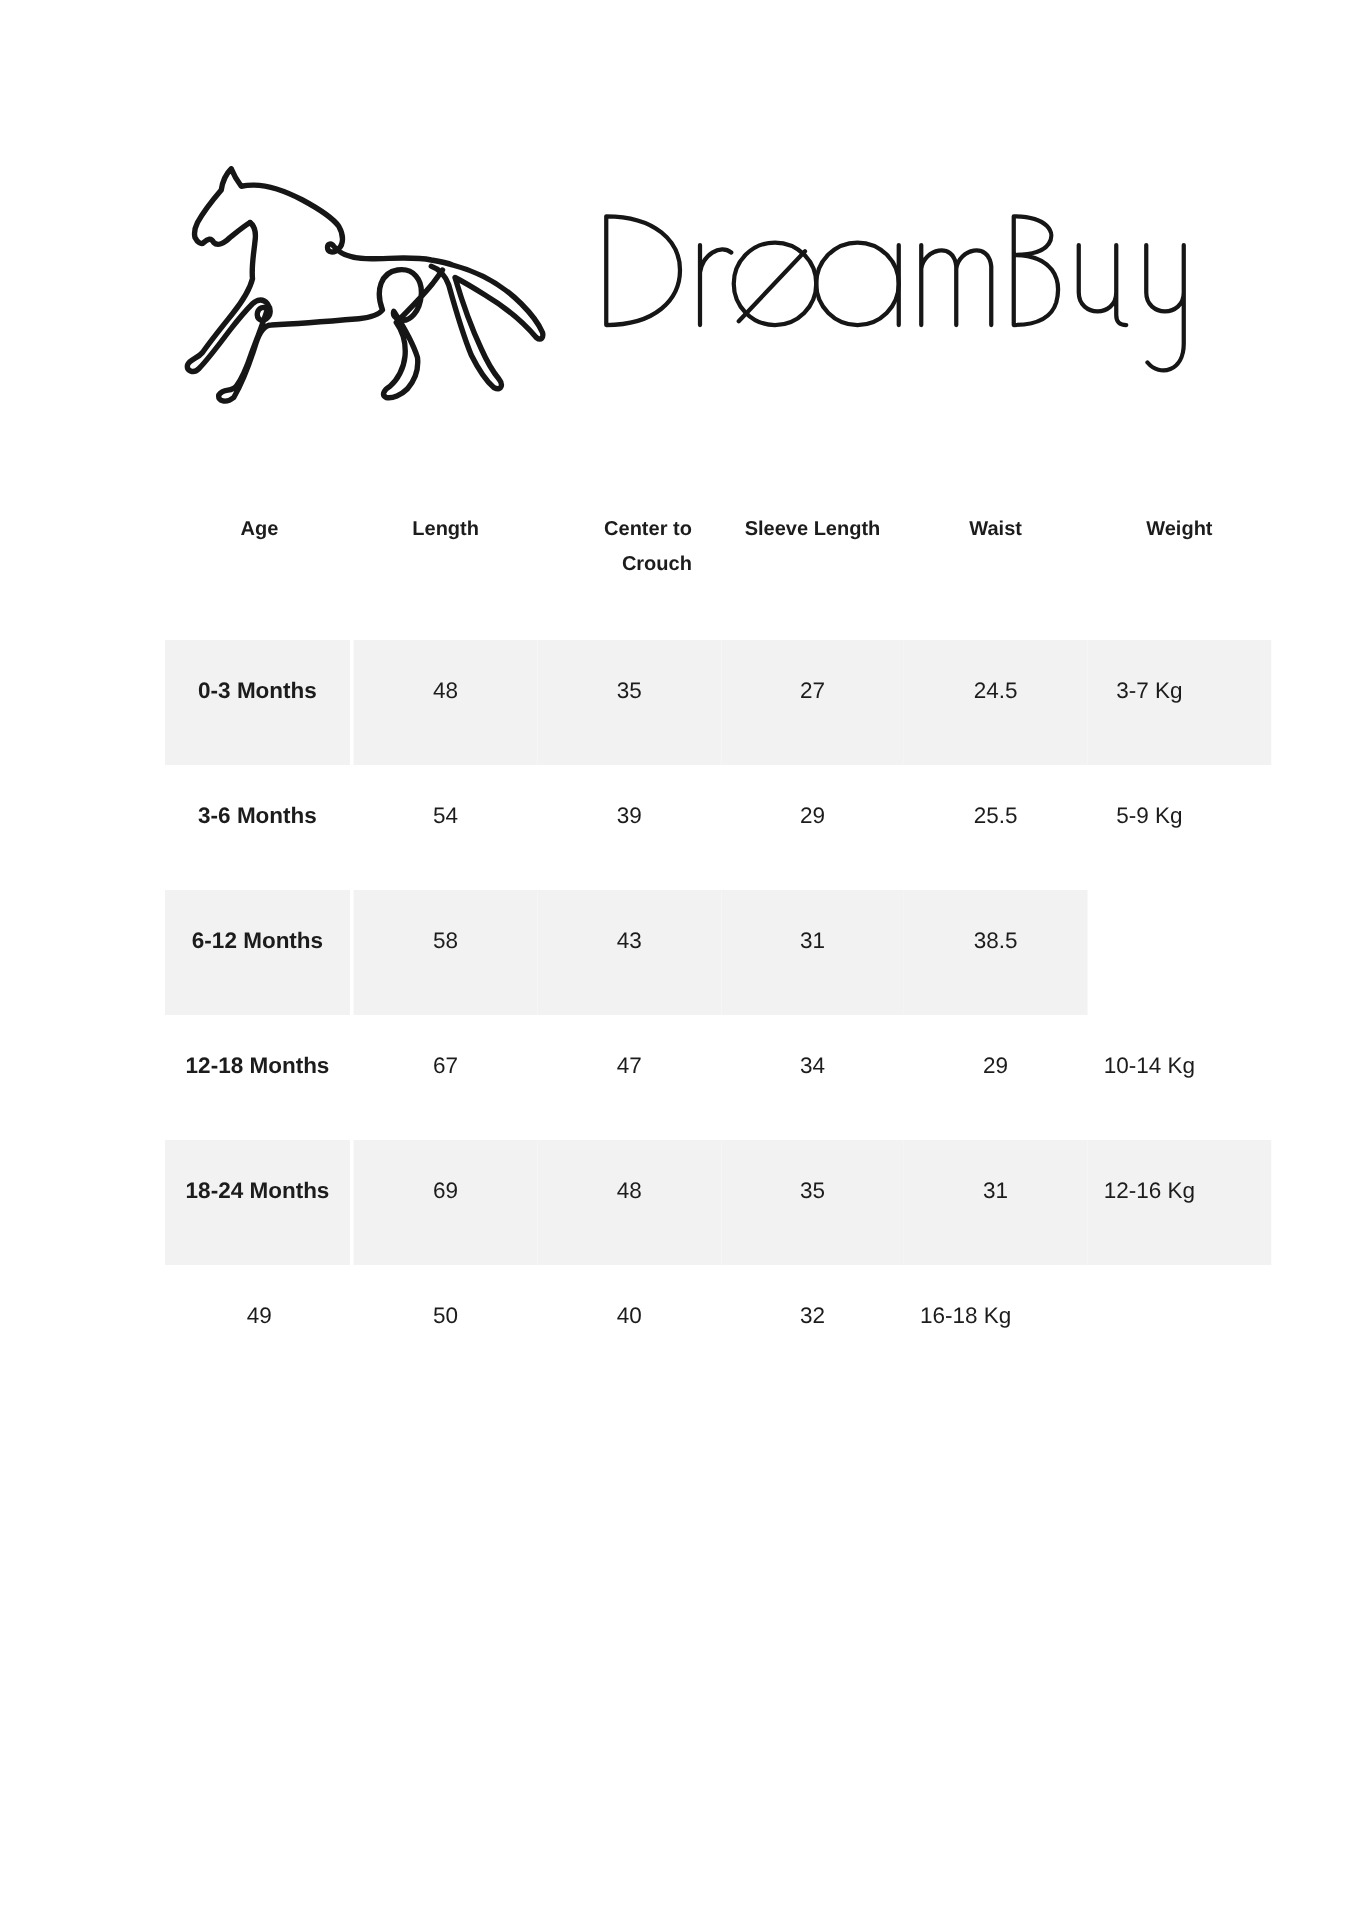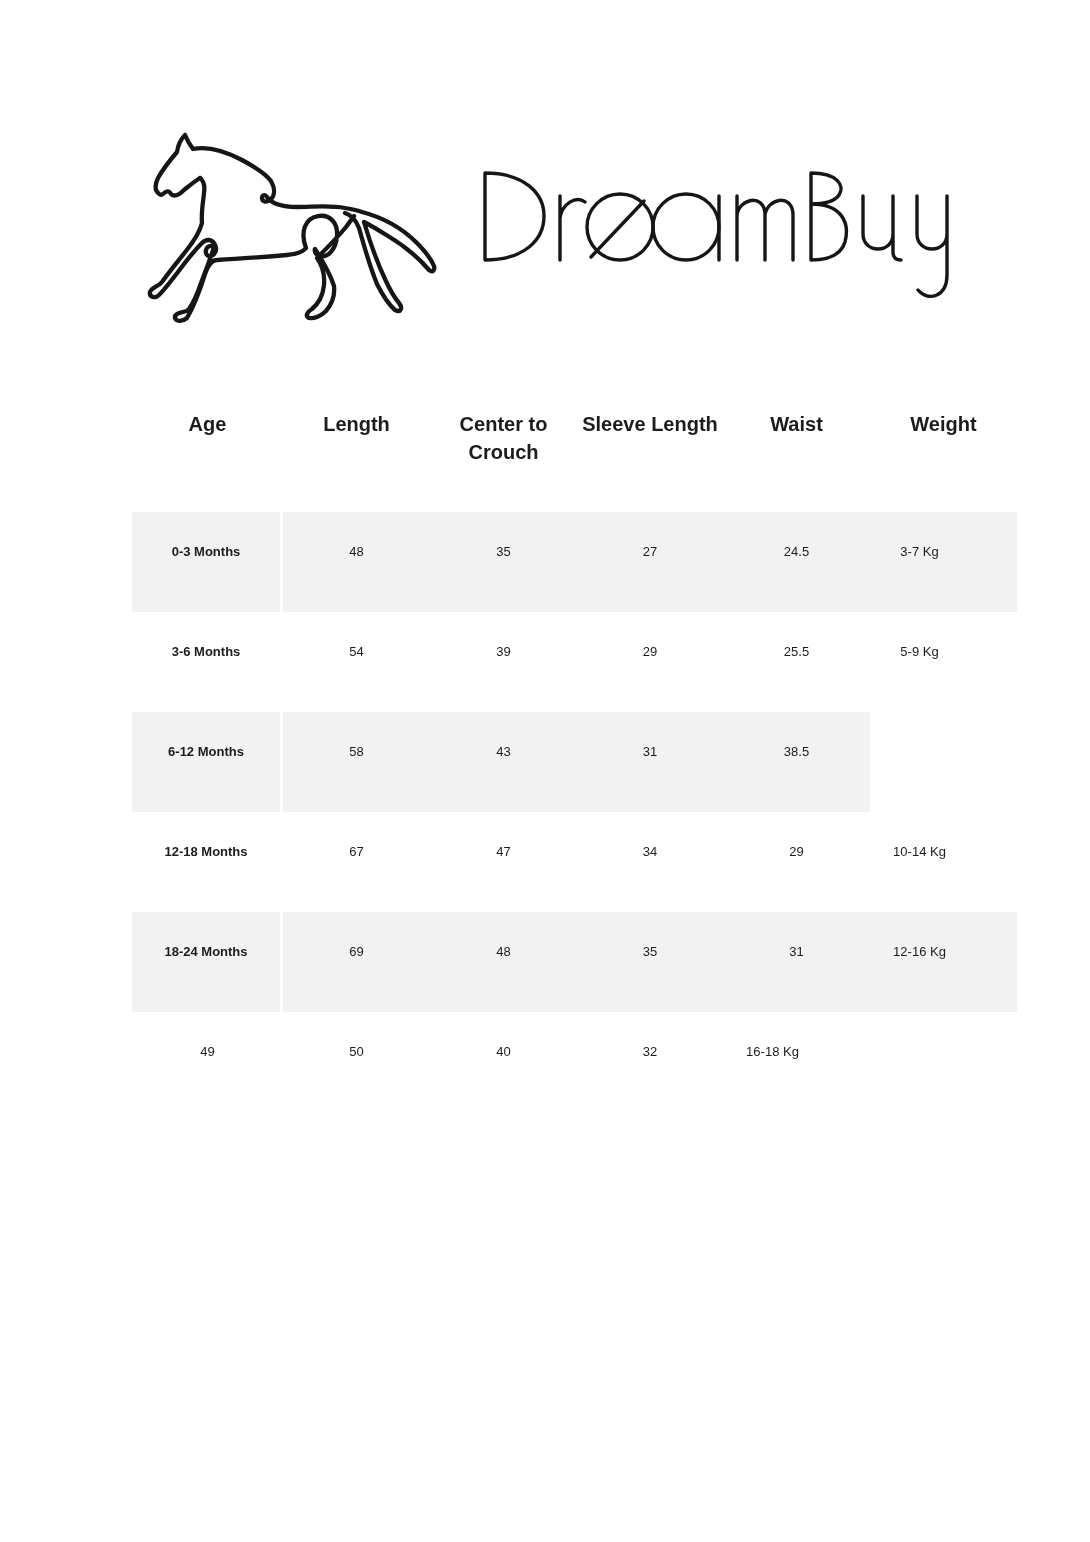--- a/index.html
+++ b/index.html
@@ -24,29 +24,29 @@
   
   .chart { position:absolute; left:132px; top:402px; width:885px; }
   .thead, .trow {
     display:grid;
     grid-template-columns:151px 147px 147px 146px 147px 147px;
   }
   .thead { height:110px; }
   .th {
     display:flex; justify-content:center; align-items:flex-start;
     padding-top:8px; box-sizing:border-box;
-    font-weight:bold; font-size:20px; line-height:28px; text-align:center;
+    font-weight:bold; font-size:16px; line-height:28px; text-align:center;
     color:#1c1c1c;
   }
-  .th .wrap-narrow { display:inline-block; max-width:100px; }
+  .th .wrap-narrow { display:inline-block; max-width:100px;text-align:right; }
   .trow { height:100px; }
   .td {
     display:flex; justify-content:center; align-items:flex-start;
     padding-top:29px; box-sizing:border-box;
-    font-size:13px; line-height:22px; text-align:right;
+    font-size:18px; line-height:22px; text-align:right;
     color:#1c1c1c;
     background:transparent;
   }
   .trow.shaded .td { background:#f2f2f2; }
   .td.age { font-weight:bold; border-right:3px solid #ffffff; }
   .td.weight span { transform:translateX(-24px); }
 </style>
 </head>
 <body>
 

